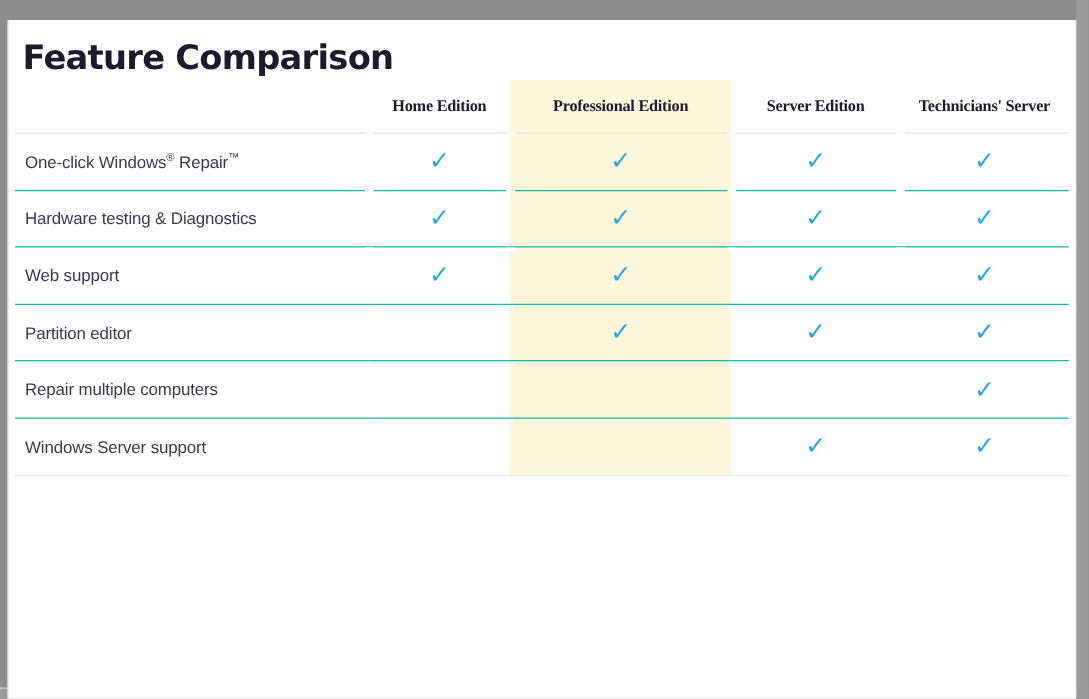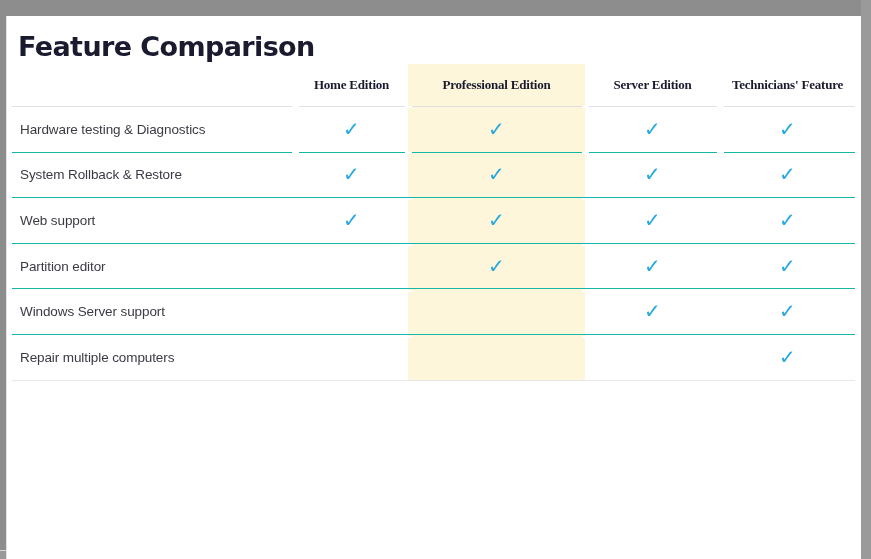--- a/index.html
+++ b/index.html
@@ -190,64 +190,64 @@
           <col class="c-pro">
           <col class="c-server">
           <col class="c-tech">
         </colgroup>
         <thead>
           <tr>
             <th class="feature-head"></th>
             <th>Home Edition</th>
             <th class="pro-head">Professional Edition</th>
             <th>Server Edition</th>
-            <th>Technicians' Feature</th>
+            <th>Technicians' Server</th>
           </tr>
         </thead>
         <tbody id="table-body">
             <tr>
+              <td class="cell-feature">One-click Windows<sup class="tm">®</sup> Repair<sup class="tm">™</sup></td>
+              <td class="cell-check"><span class="check">✓</span></td>
+              <td class="cell-check pro-cell"><span class="check">✓</span></td>
+              <td class="cell-check"><span class="check">✓</span></td>
+              <td class="cell-check"><span class="check">✓</span></td>
+            </tr>
+            <tr>
               <td class="cell-feature">Hardware testing &amp; Diagnostics</td>
               <td class="cell-check"><span class="check">✓</span></td>
               <td class="cell-check pro-cell"><span class="check">✓</span></td>
               <td class="cell-check"><span class="check">✓</span></td>
               <td class="cell-check"><span class="check">✓</span></td>
             </tr>
             <tr>
-              <td class="cell-feature">System Rollback &amp; Restore</td>
-              <td class="cell-check"><span class="check">✓</span></td>
-              <td class="cell-check pro-cell"><span class="check">✓</span></td>
-              <td class="cell-check"><span class="check">✓</span></td>
-              <td class="cell-check"><span class="check">✓</span></td>
-            </tr>
-            <tr>
               <td class="cell-feature">Web support</td>
               <td class="cell-check"><span class="check">✓</span></td>
               <td class="cell-check pro-cell"><span class="check">✓</span></td>
               <td class="cell-check"><span class="check">✓</span></td>
               <td class="cell-check"><span class="check">✓</span></td>
             </tr>
             <tr>
               <td class="cell-feature">Partition editor</td>
               <td class="cell-check"><span class="check empty">✓</span></td>
               <td class="cell-check pro-cell"><span class="check">✓</span></td>
               <td class="cell-check"><span class="check">✓</span></td>
               <td class="cell-check"><span class="check">✓</span></td>
             </tr>
             <tr>
+              <td class="cell-feature">Repair multiple computers</td>
+              <td class="cell-check"><span class="check empty">✓</span></td>
+              <td class="cell-check pro-cell"><span class="check empty">✓</span></td>
+              <td class="cell-check"><span class="check empty">✓</span></td>
+              <td class="cell-check"><span class="check">✓</span></td>
+            </tr>
+            <tr>
               <td class="cell-feature">Windows Server support</td>
               <td class="cell-check"><span class="check empty">✓</span></td>
               <td class="cell-check pro-cell"><span class="check empty">✓</span></td>
               <td class="cell-check"><span class="check">✓</span></td>
-              <td class="cell-check"><span class="check">✓</span></td>
-            </tr>
-            <tr>
-              <td class="cell-feature">Repair multiple computers</td>
-              <td class="cell-check"><span class="check empty">✓</span></td>
-              <td class="cell-check pro-cell"><span class="check empty">✓</span></td>
-              <td class="cell-check"><span class="check empty">✓</span></td>
               <td class="cell-check"><span class="check">✓</span></td>
             </tr>
           </tbody>
       </table>
     </div>
 
   <div class="rule-gap" style="left: 286px; top: 90px; height: 2px;"></div>
       <div class="rule-gap" style="left: 399px; top: 90px; height: 2px; background: rgb(255, 255, 255);"></div>
       <div class="rule-gap" style="left: 576px; top: 90px; height: 2px; background: rgb(255, 255, 255);"></div>
       <div class="rule-gap" style="left: 711px; top: 90px; height: 2px;"></div>

